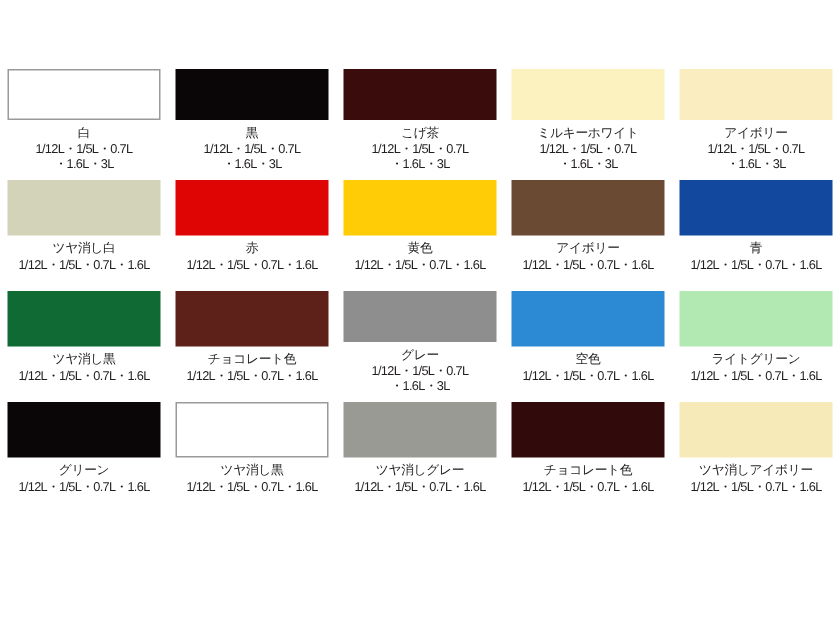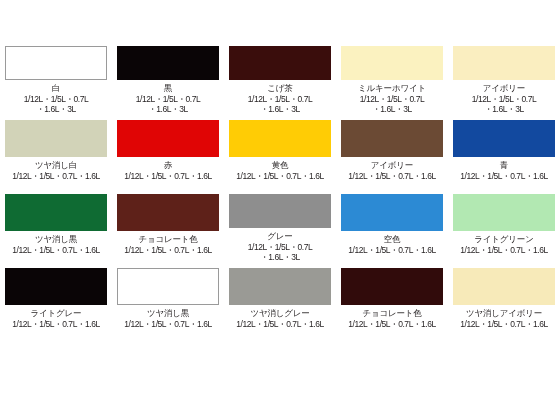--- a/index.html
+++ b/index.html
@@ -146,21 +146,21 @@
       <div class="label">空色</div>
       <div class="sizes">1/12L・1/5L・0.7L・1.6L</div>
     </div>
     <div class="cell">
       <div class="swatch" style="background: rgb(178, 232, 178);"></div>
       <div class="label">ライトグリーン</div>
       <div class="sizes">1/12L・1/5L・0.7L・1.6L</div>
     </div>
     <div class="cell">
       <div class="swatch" style="background: rgb(10, 5, 6);"></div>
-      <div class="label">ライトグレー</div>
+      <div class="label">グリーン</div>
       <div class="sizes">1/12L・1/5L・0.7L・1.6L</div>
     </div>
     <div class="cell">
       <div class="swatch bordered" style="background: rgb(255, 255, 255);"></div>
       <div class="label">ツヤ消し黒</div>
       <div class="sizes">1/12L・1/5L・0.7L・1.6L</div>
     </div>
     <div class="cell">
       <div class="swatch" style="background: rgb(154, 154, 149);"></div>
       <div class="label">ツヤ消しグレー</div>

